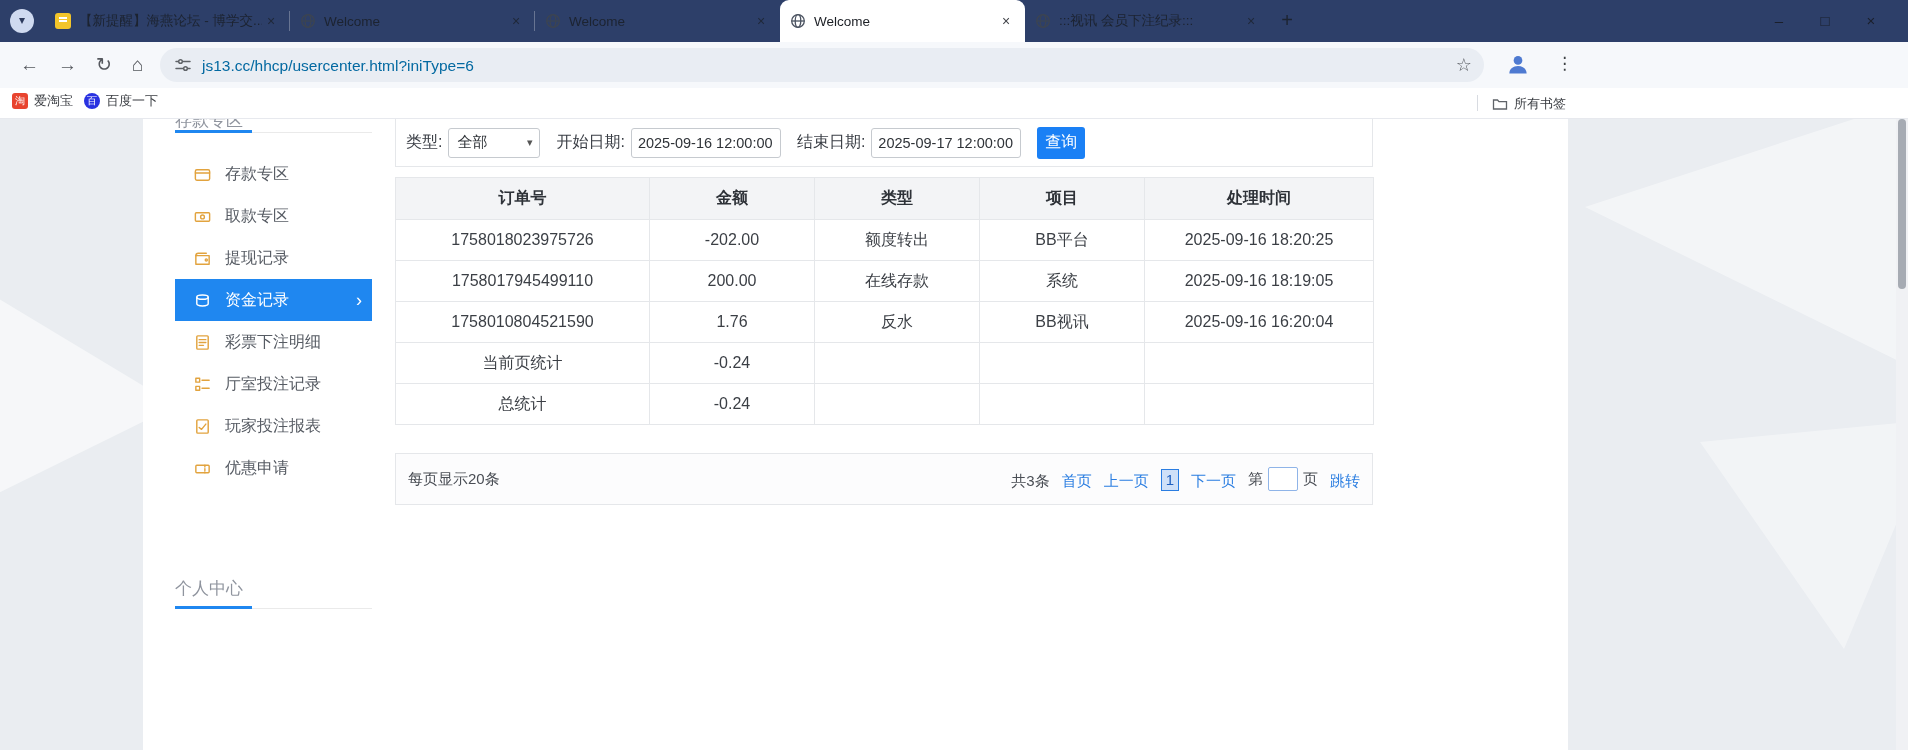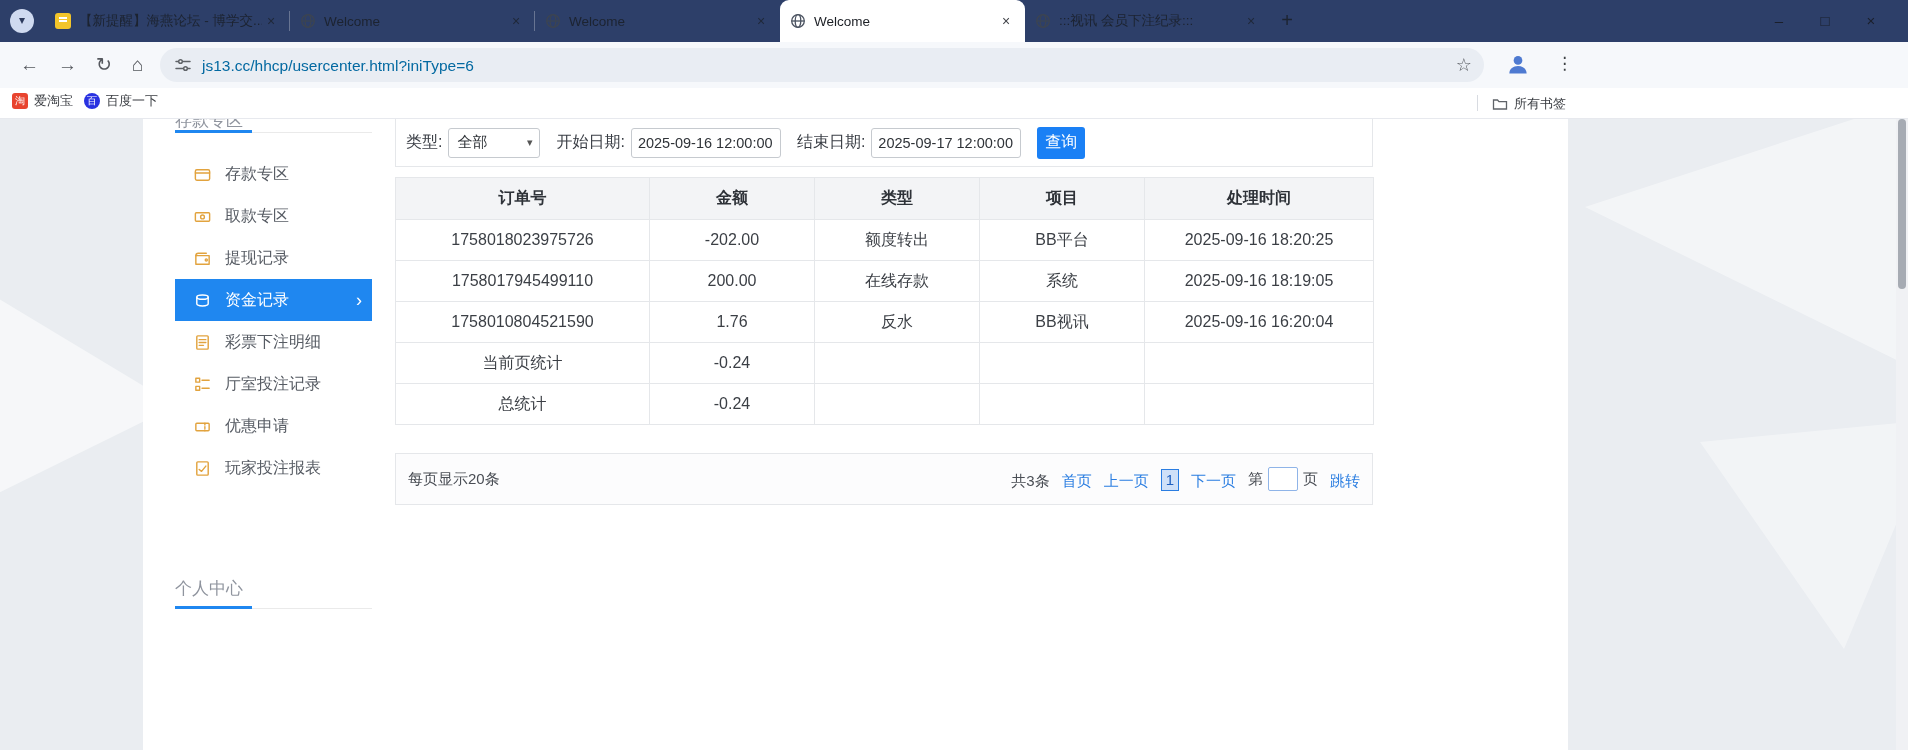--- a/index.html
+++ b/index.html
@@ -265,31 +265,31 @@
           <svg viewBox="0 0 20 20">
               <rect x="3" y="3.5" width="4" height="4"></rect>
               <rect x="3" y="12" width="4" height="4"></rect>
               <line x1="9.5" y1="5.5" x2="17" y2="5.5"></line>
               <line x1="9.5" y1="14" x2="17" y2="14"></line>
             </svg>
           <span>厅室投注记录</span>
         </div>
         <div class="sb-item">
           <svg viewBox="0 0 20 20">
+              <rect x="4" y="3" width="12" height="14" rx="1"></rect>
+              <polyline points="6.5,11 9,13 13.5,7.5"></polyline>
+            </svg>
+          <span>玩家投注报表</span>
+        </div>
+        <div class="sb-item">
+          <svg viewBox="0 0 20 20">
               <rect x="3" y="6.5" width="14" height="8" rx="1"></rect>
               <line x1="12.5" y1="6.5" x2="12.5" y2="14.5" stroke-dasharray="2 1.6"></line>
             </svg>
           <span>优惠申请</span>
-        </div>
-        <div class="sb-item">
-          <svg viewBox="0 0 20 20">
-              <rect x="4" y="3" width="12" height="14" rx="1"></rect>
-              <polyline points="6.5,11 9,13 13.5,7.5"></polyline>
-            </svg>
-          <span>玩家投注报表</span>
         </div>
       </div>
 
       <div class="sb-sec sb-sec2">个人中心</div>
       <div class="sb-bar sb-bar2"></div>
       <div class="sb-line sb-line2"></div>
     </aside>
 
     <main class="main">
 

